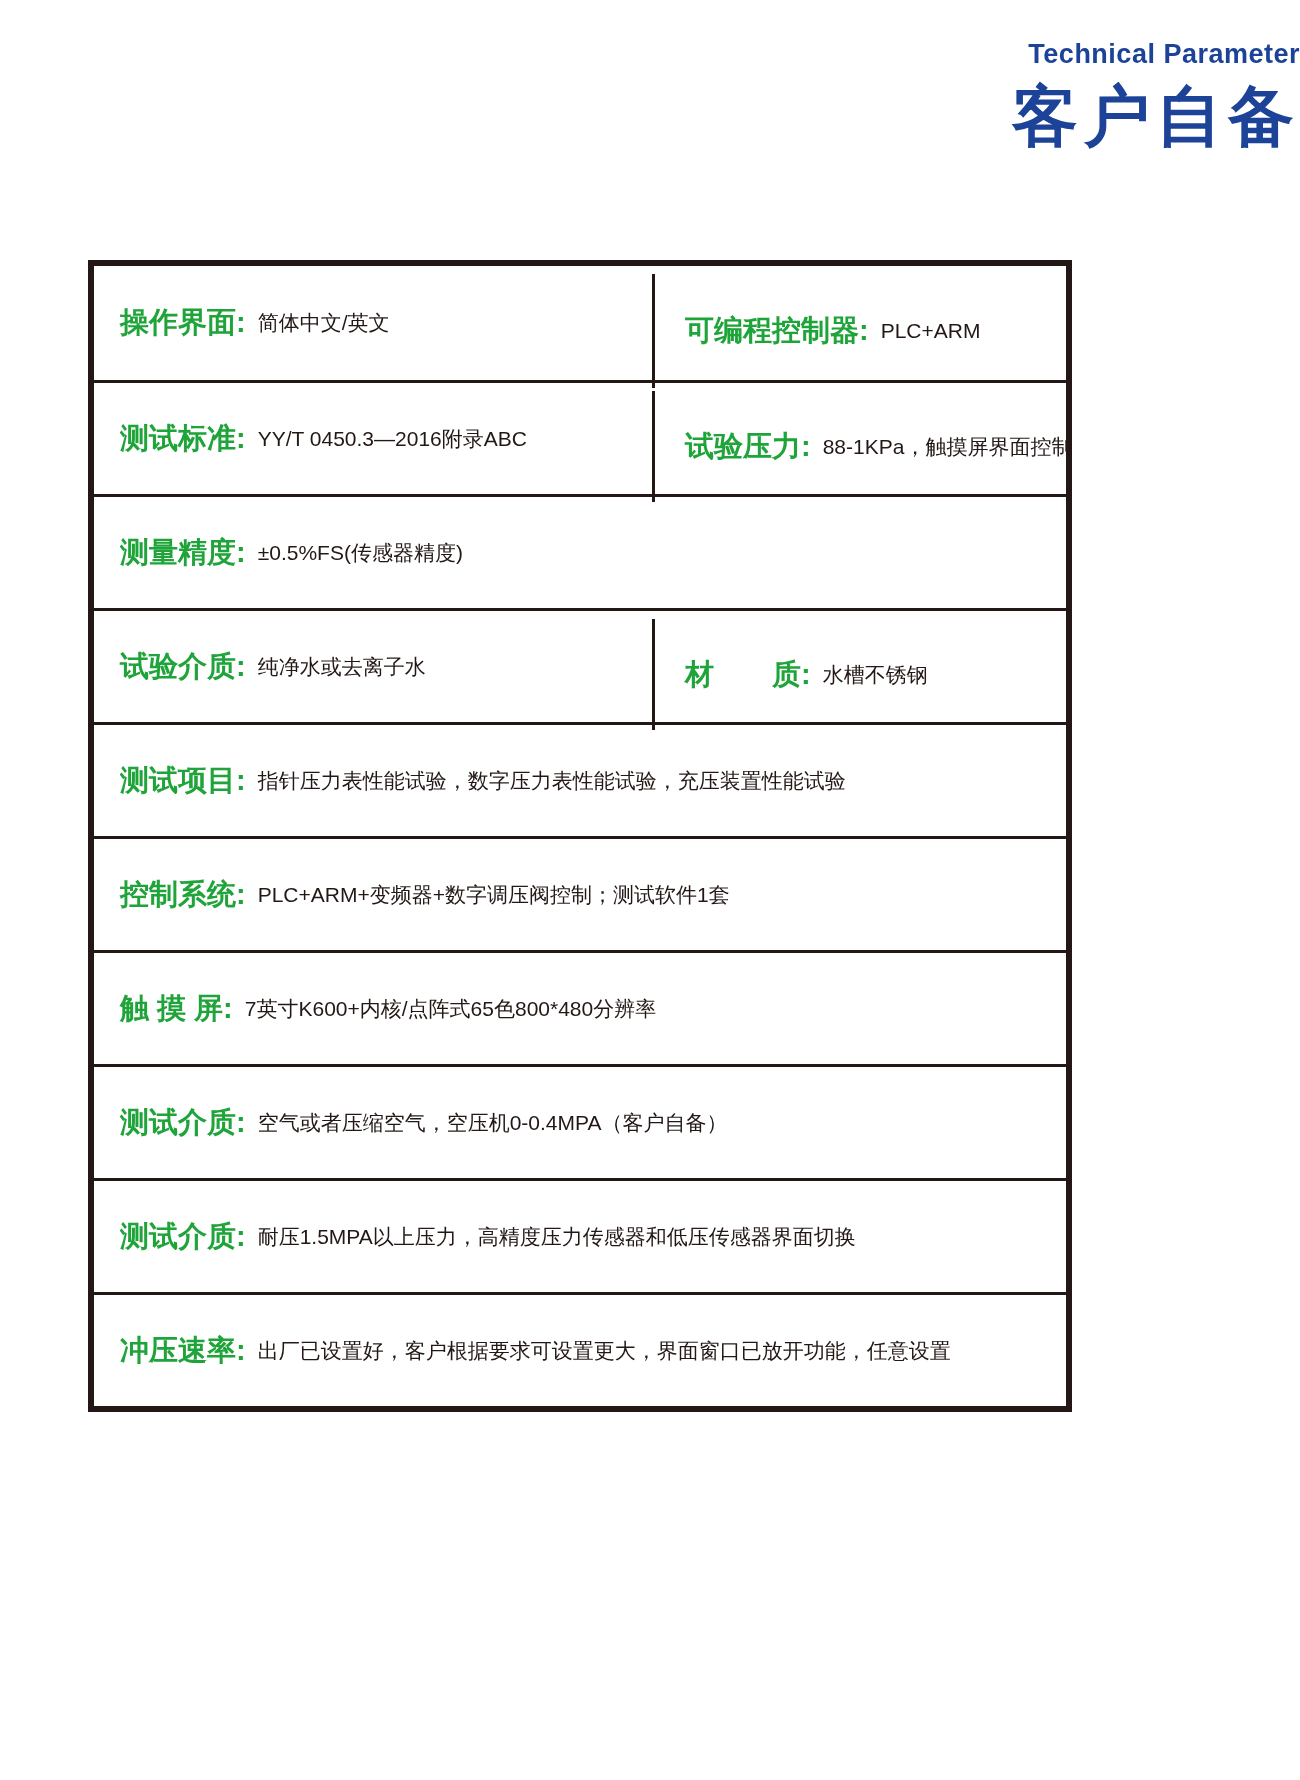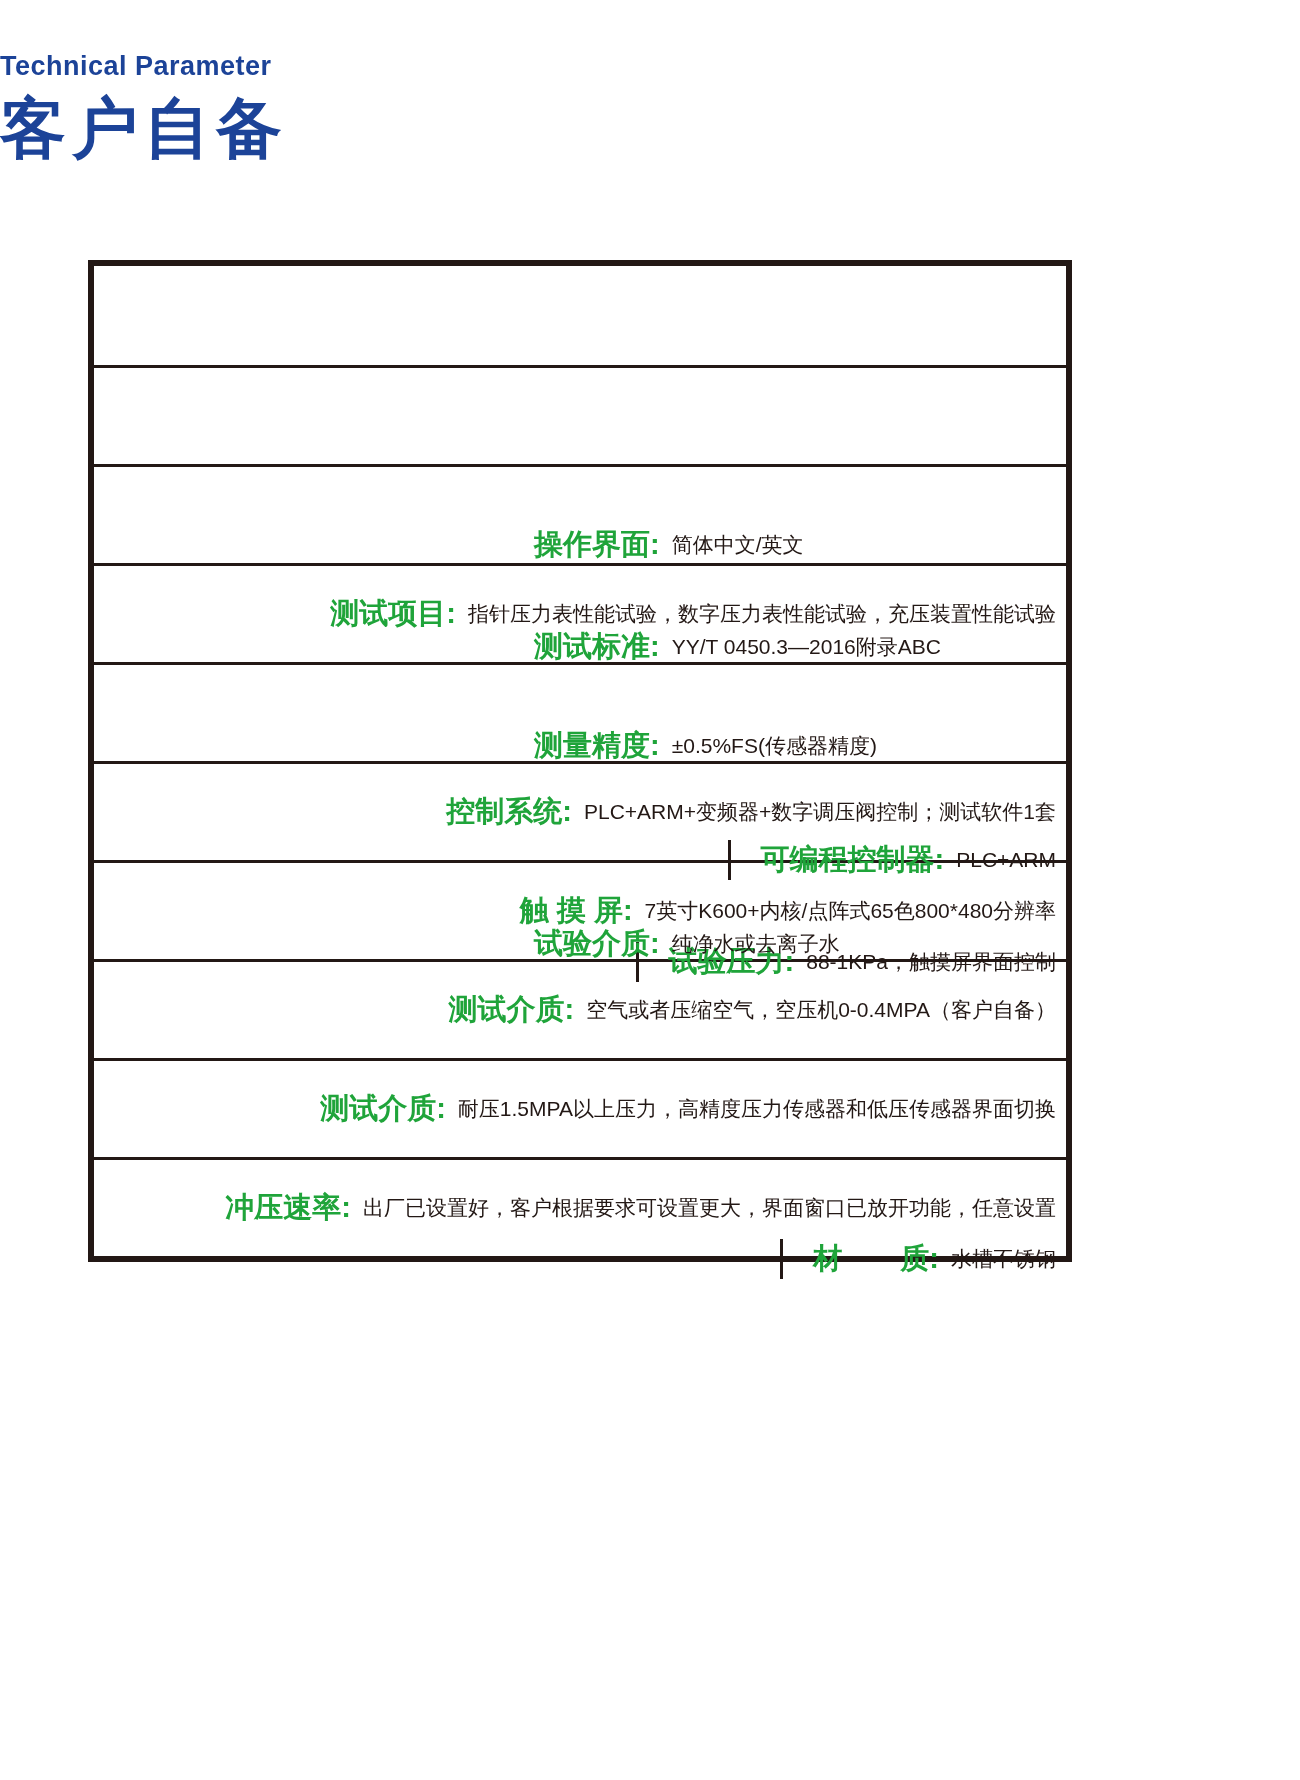--- a/index.html
+++ b/index.html
@@ -10,22 +10,22 @@
   }
   .page {
     position: relative;
     width: 1300px;
     height: 1780px;
     background: #ffffff;
     overflow: hidden;
   }
   
   .header {
-    padding-top: 52px;
-    text-align: left;
+    padding-top: 40px;
+    text-align: right;
   }
   .subtitle {
     color: #1c4398;
     font-size: 27px;
     font-weight: bold;
     letter-spacing: 0.5px;
     line-height: 1.1;
   }
   .title {
     margin-top: 10px;
@@ -40,25 +40,24 @@
     position: absolute;
     left: 88px;
     top: 260px;
     width: 984px;
     border: 6px solid #231815;
     box-sizing: border-box;
     background: #ffffff;
   }
   .prow {
     display: flex;
-    align-items: flex-end;
-    height: 99px;
+    align-items: center;
+    height: 114px;
     box-sizing: border-box;
     border-top: 3px solid #231815;
-    flex-direction: column;
   }
   .prow:first-child { border-top: none; }
   .pcell {
     display: flex;
     align-items: center;
     height: 100%;
     box-sizing: border-box;
     padding-left: 26px;
     padding-right: 10px;
   }
@@ -138,39 +137,39 @@
 
     <div class="prow">
       <div class="pcell left">
         <span class="plabel">测量精度:</span>
         <span class="pvalue">±0.5%FS(传感器精度)</span>
       </div>
     </div>
 
 
     <div class="prow">
-      <div class="pcell full">
-        <span class="plabel">测试项目:</span>
-        <span class="pvalue">指针压力表性能试验，数字压力表性能试验，充压装置性能试验</span>
-      </div>
-    </div>
-
-    <div class="prow">
       <div class="pcell left">
         <span class="plabel">试验介质:</span>
         <span class="pvalue">纯净水或去离子水</span>
       </div>
       <div class="pcell right">
         <span class="plabel">材　　质:</span>
         <span class="pvalue">水槽不锈钢</span>
       </div>
     </div>
 
     <div class="prow">
       <div class="pcell full">
+        <span class="plabel">测试项目:</span>
+        <span class="pvalue">指针压力表性能试验，数字压力表性能试验，充压装置性能试验</span>
+      </div>
+    </div>
+
+    <div class="prow">
+      <div class="pcell full">
         <span class="plabel">控制系统:</span>
         <span class="pvalue">PLC+ARM+变频器+数字调压阀控制；测试软件1套</span>
       </div>
     </div>
 
     <div class="prow">
       <div class="pcell full">
         <span class="plabel">触 摸 屏:</span>
         <span class="pvalue">7英寸K600+内核/点阵式65色800*480分辨率</span>
       </div>

